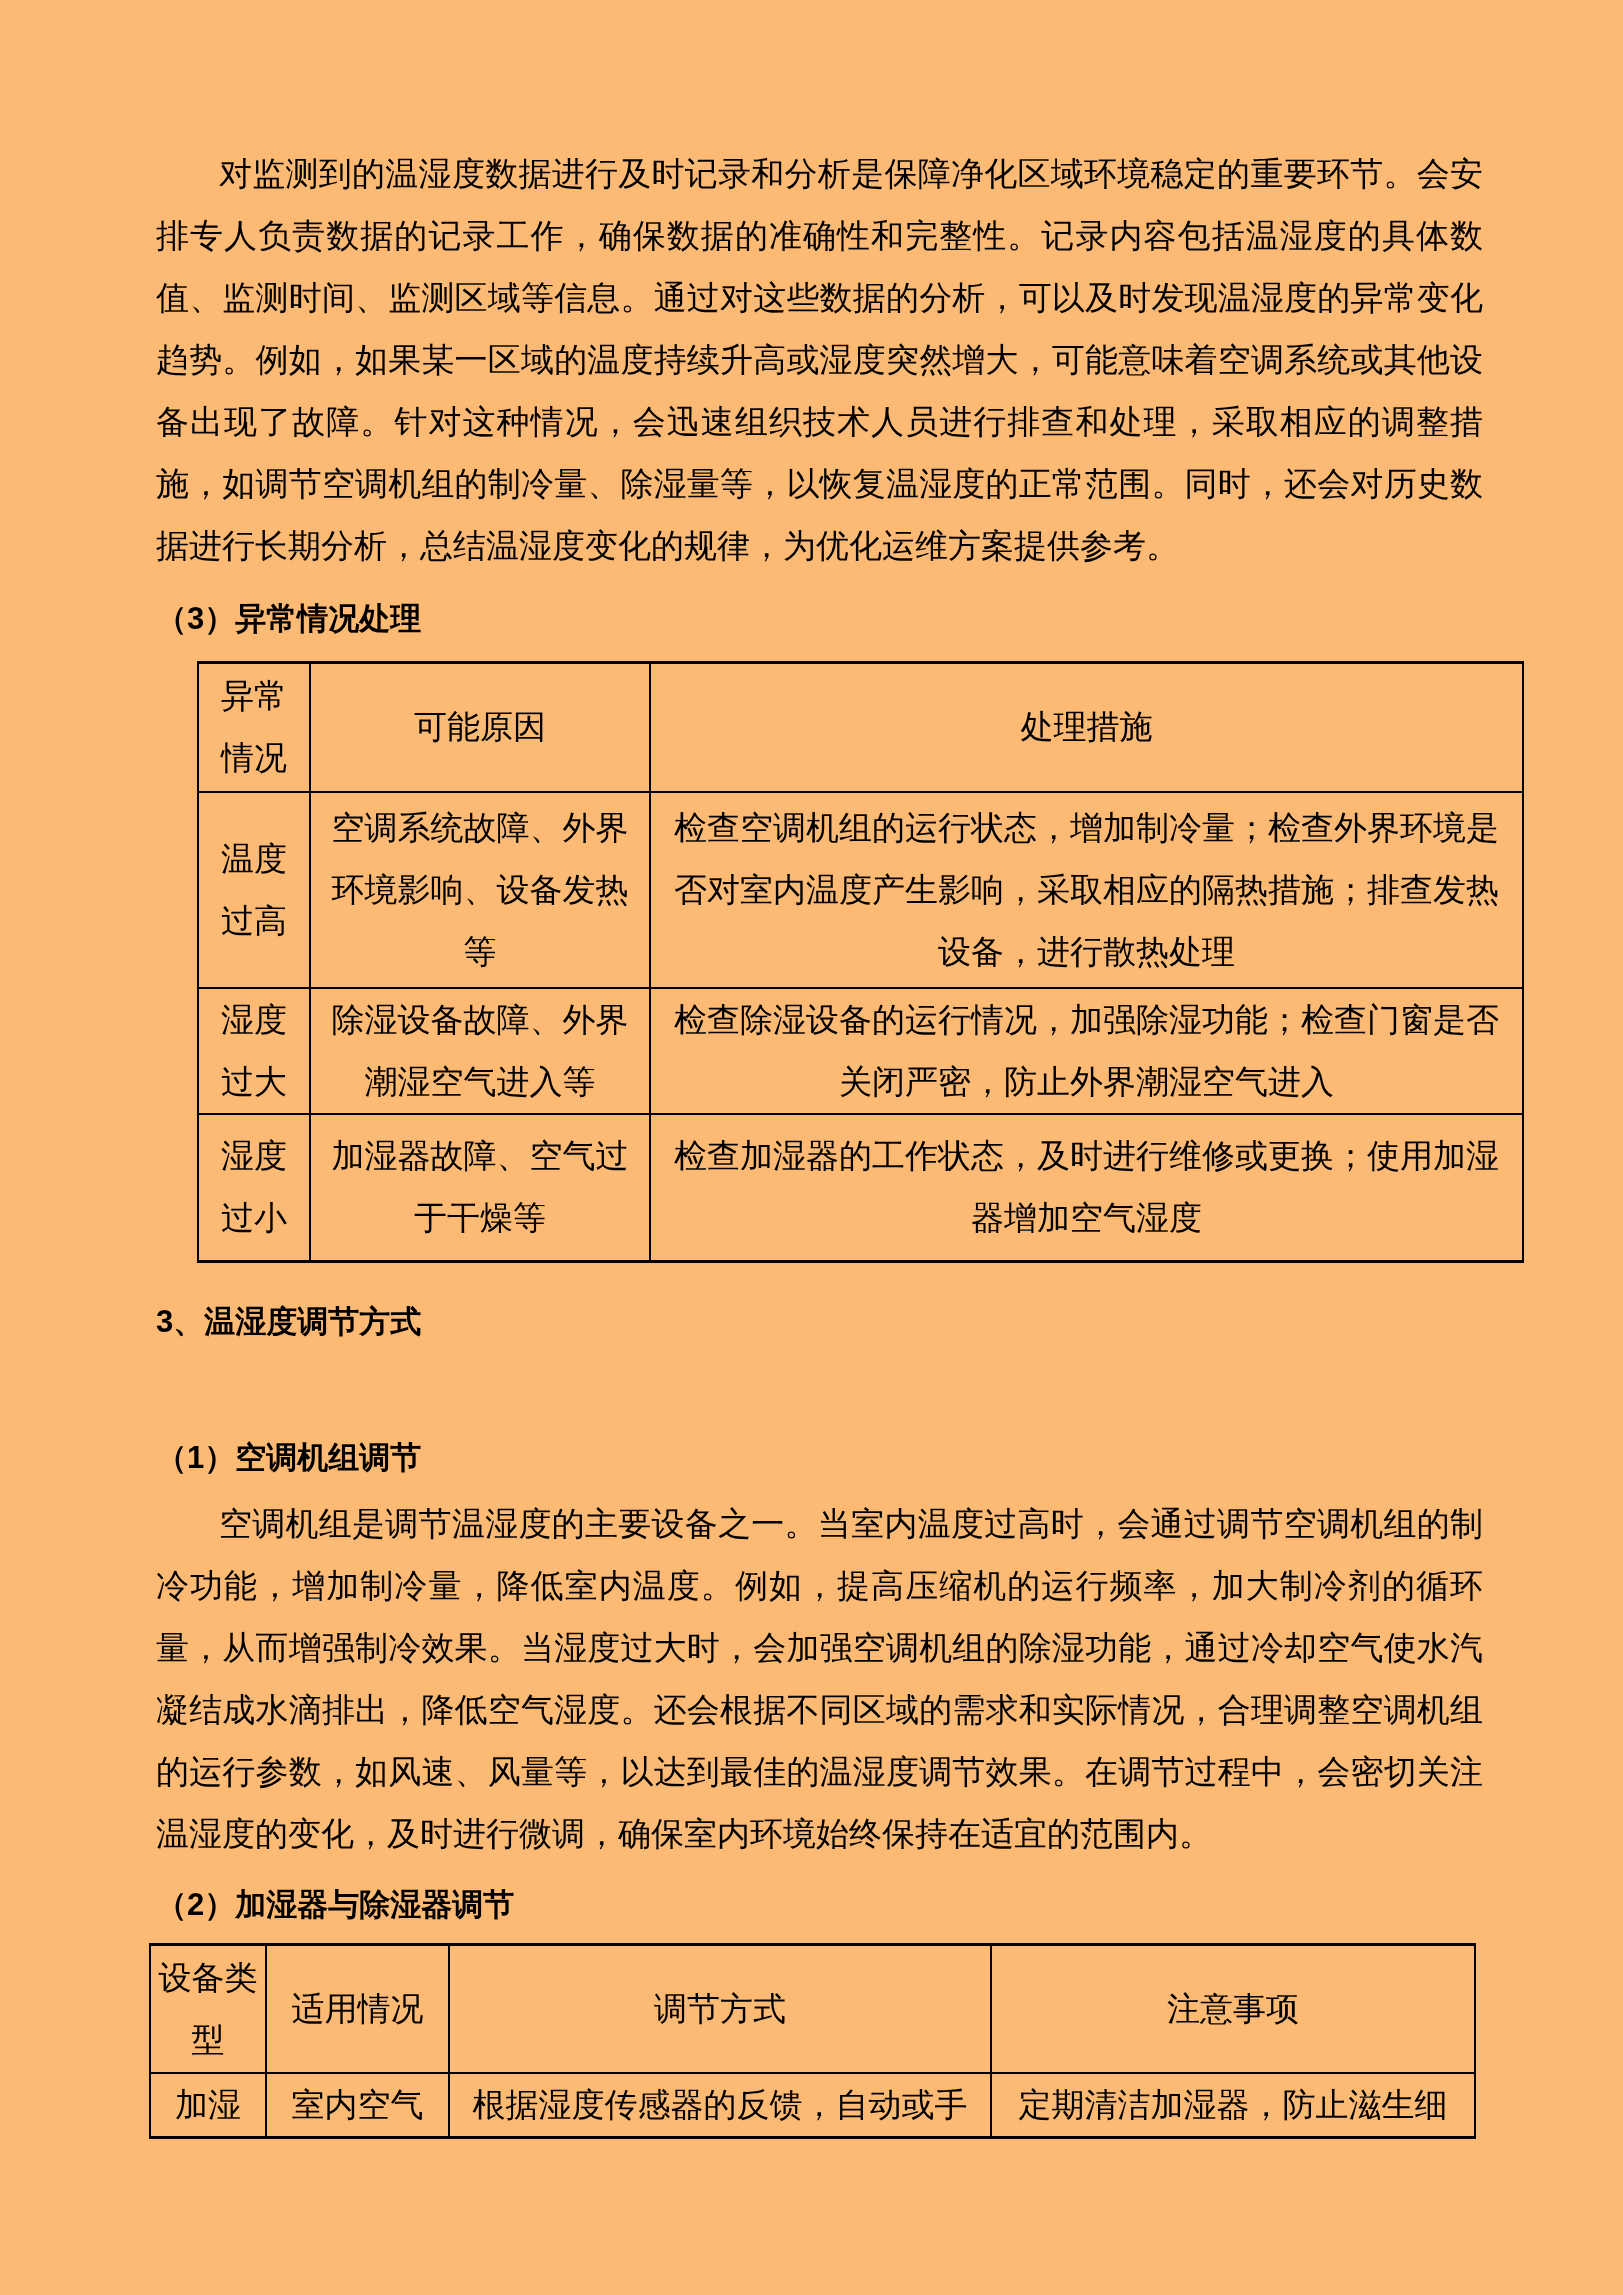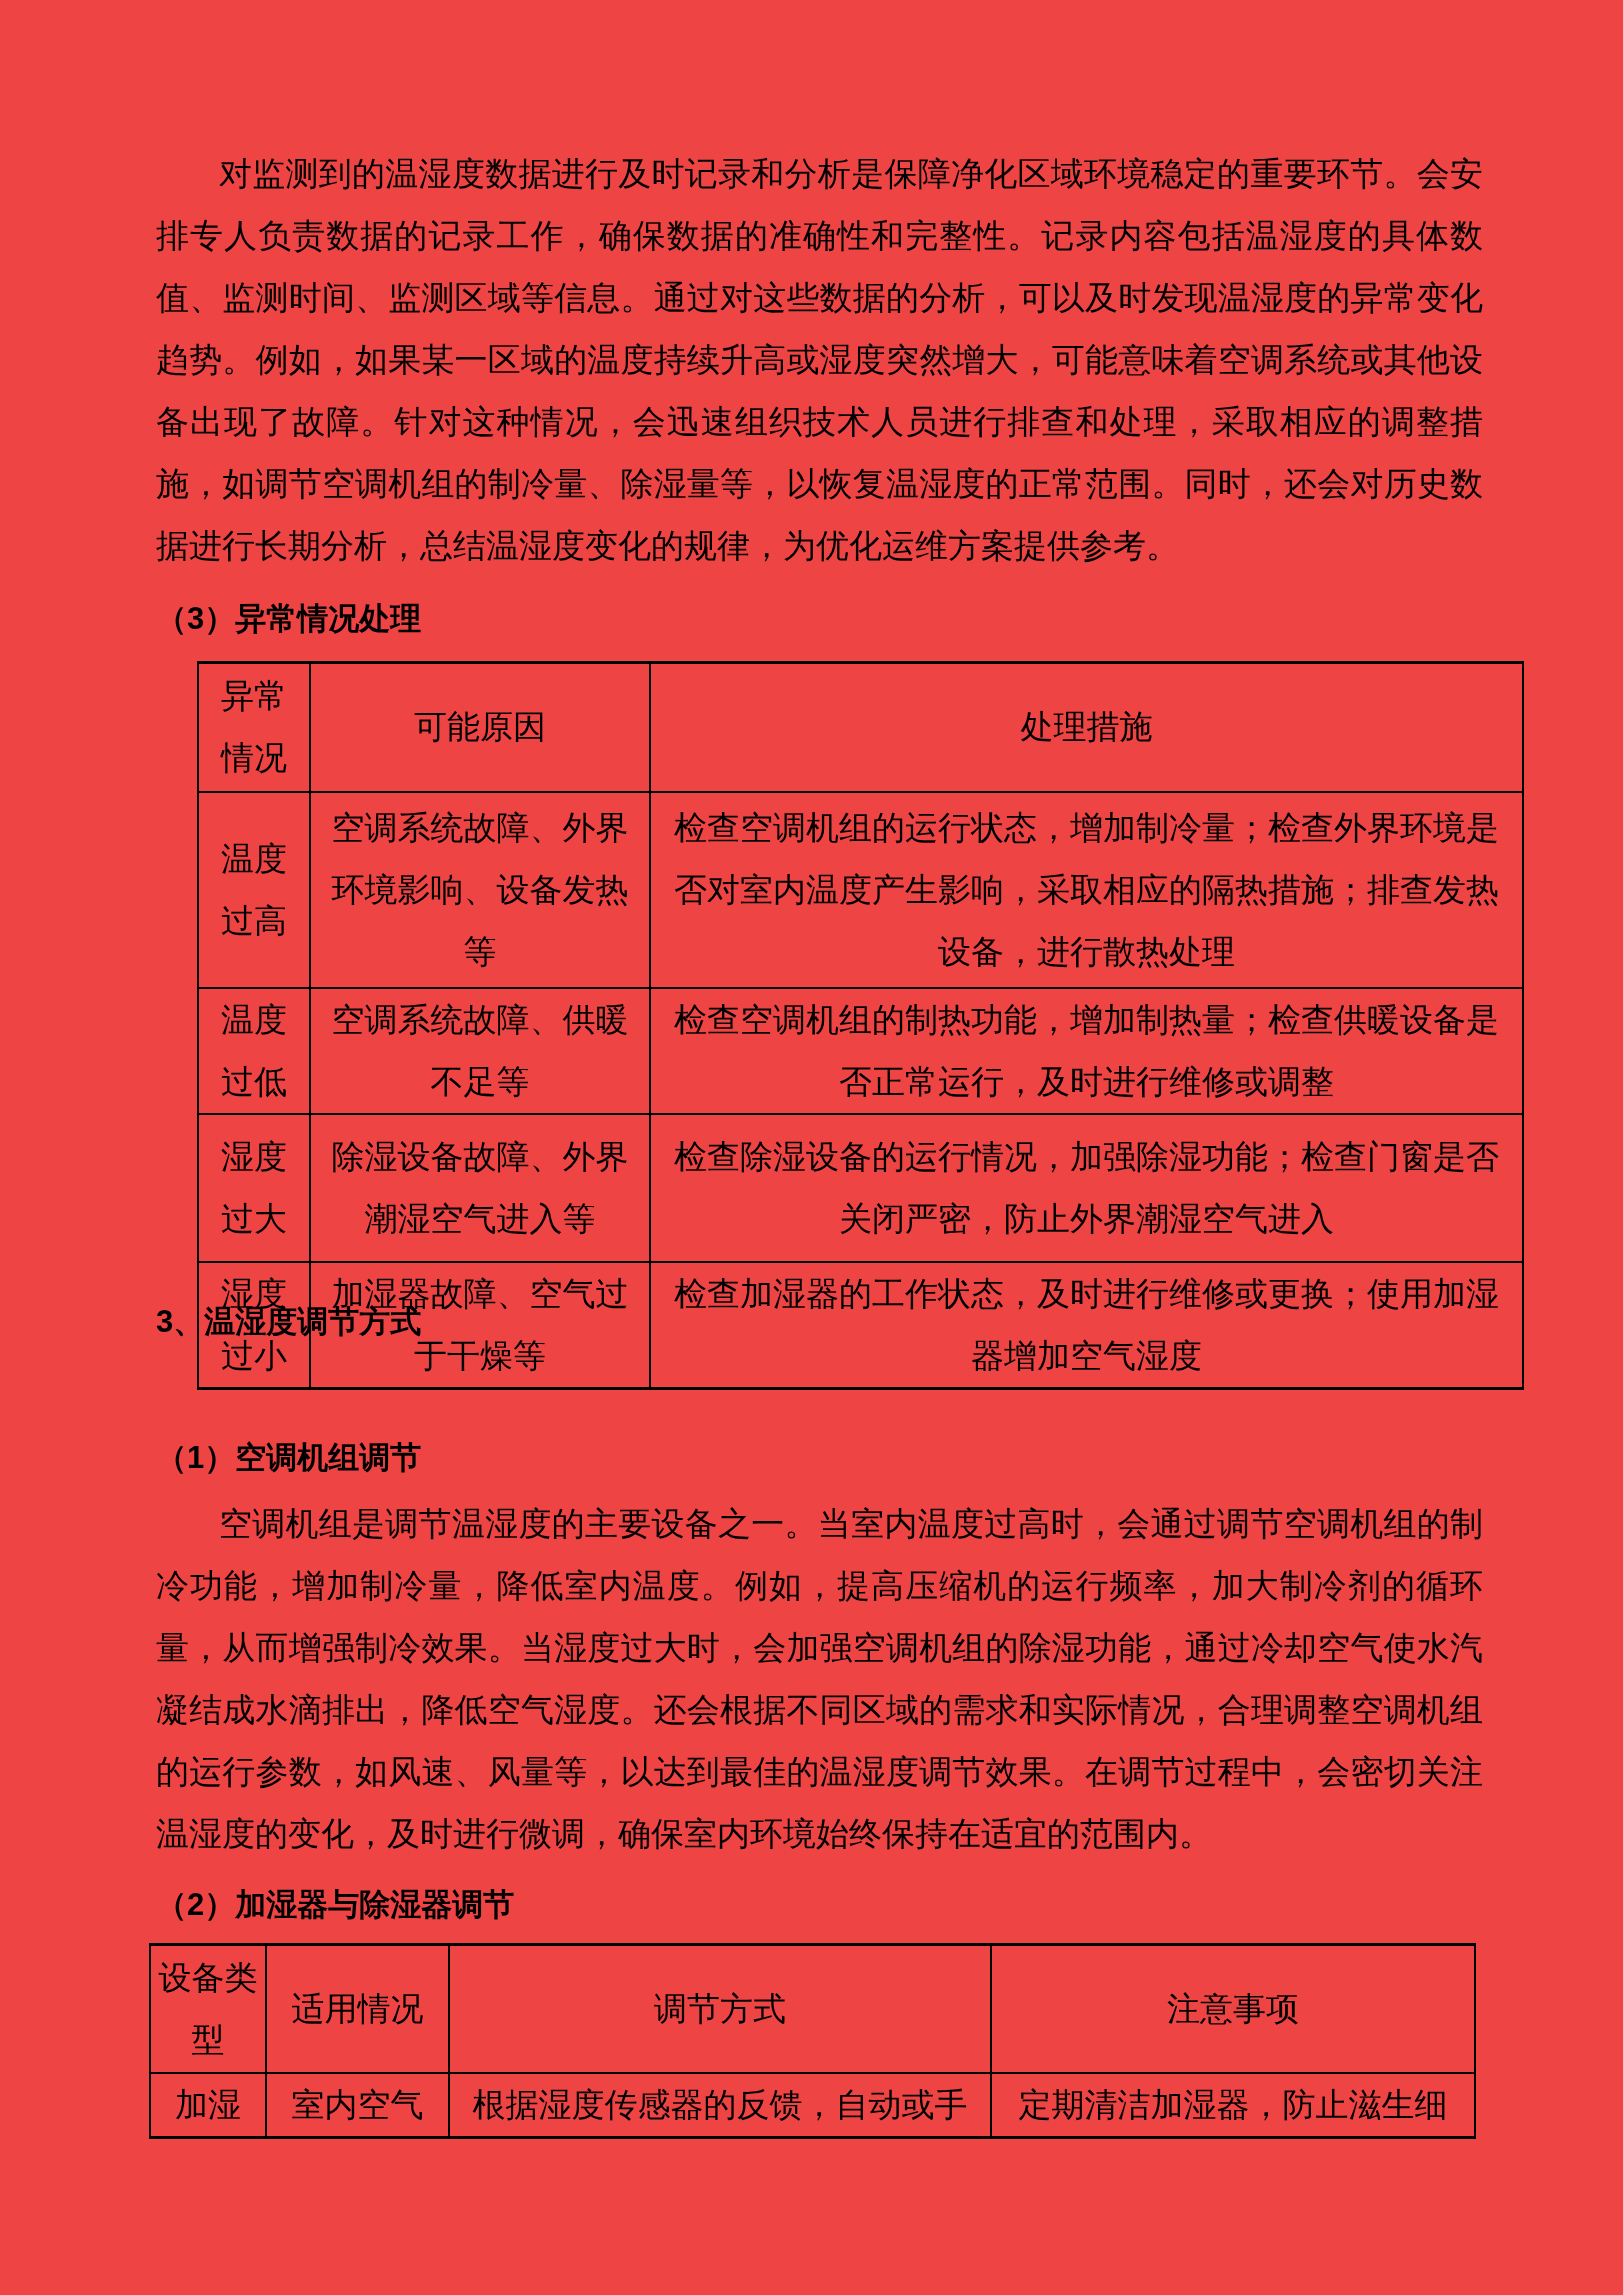--- a/index.html
+++ b/index.html
@@ -1,19 +1,19 @@
 <!DOCTYPE html>
 <html style="font-size:10.5px"><head>
 <meta charset="utf-8">
 <style>
   html,body{margin:0;padding:0;background:#ffffff;}
   .page{
     position:relative;
     width:1623px;height:2295px;
-    background:#ef4444;
+    background:#fdba74;
     font-family:"Liberation Serif","DejaVu Serif",serif;
     color:#000000;
     overflow:hidden;
   }
   .para{
     position:absolute;
     width:1327px;left:156px;
     font-size:33px;line-height:62px;
     letter-spacing:0;
   }
@@ -97,25 +97,20 @@
         <th class="c1">异常情况</th>
         <th class="c2">可能原因</th>
         <th class="c3">处理措施</th>
       </tr>
       <tr>
         <td class="c1">温度过高</td>
         <td class="c2">空调系统故障、外界环境影响、设备发热等</td>
         <td class="c3">检查空调机组的运行状态，增加制冷量；检查外界环境是否对室内温度产生影响，采取相应的隔热措施；排查发热设备，进行散热处理</td>
       </tr>
       <tr>
-        <td class="c1">温度过低</td>
-        <td class="c2">空调系统故障、供暖不足等</td>
-        <td class="c3">检查空调机组的制热功能，增加制热量；检查供暖设备是否正常运行，及时进行维修或调整</td>
-      </tr>
-      <tr>
         <td class="c1">湿度过大</td>
         <td class="c2">除湿设备故障、外界潮湿空气进入等</td>
         <td class="c3">检查除湿设备的运行情况，加强除湿功能；检查门窗是否关闭严密，防止外界潮湿空气进入</td>
       </tr>
       <tr>
         <td class="c1">湿度过小</td>
         <td class="c2">加湿器故障、空气过于干燥等</td>
         <td class="c3">检查加湿器的工作状态，及时进行维修或更换；使用加湿器增加空气湿度</td>
       </tr>
     </tbody>

